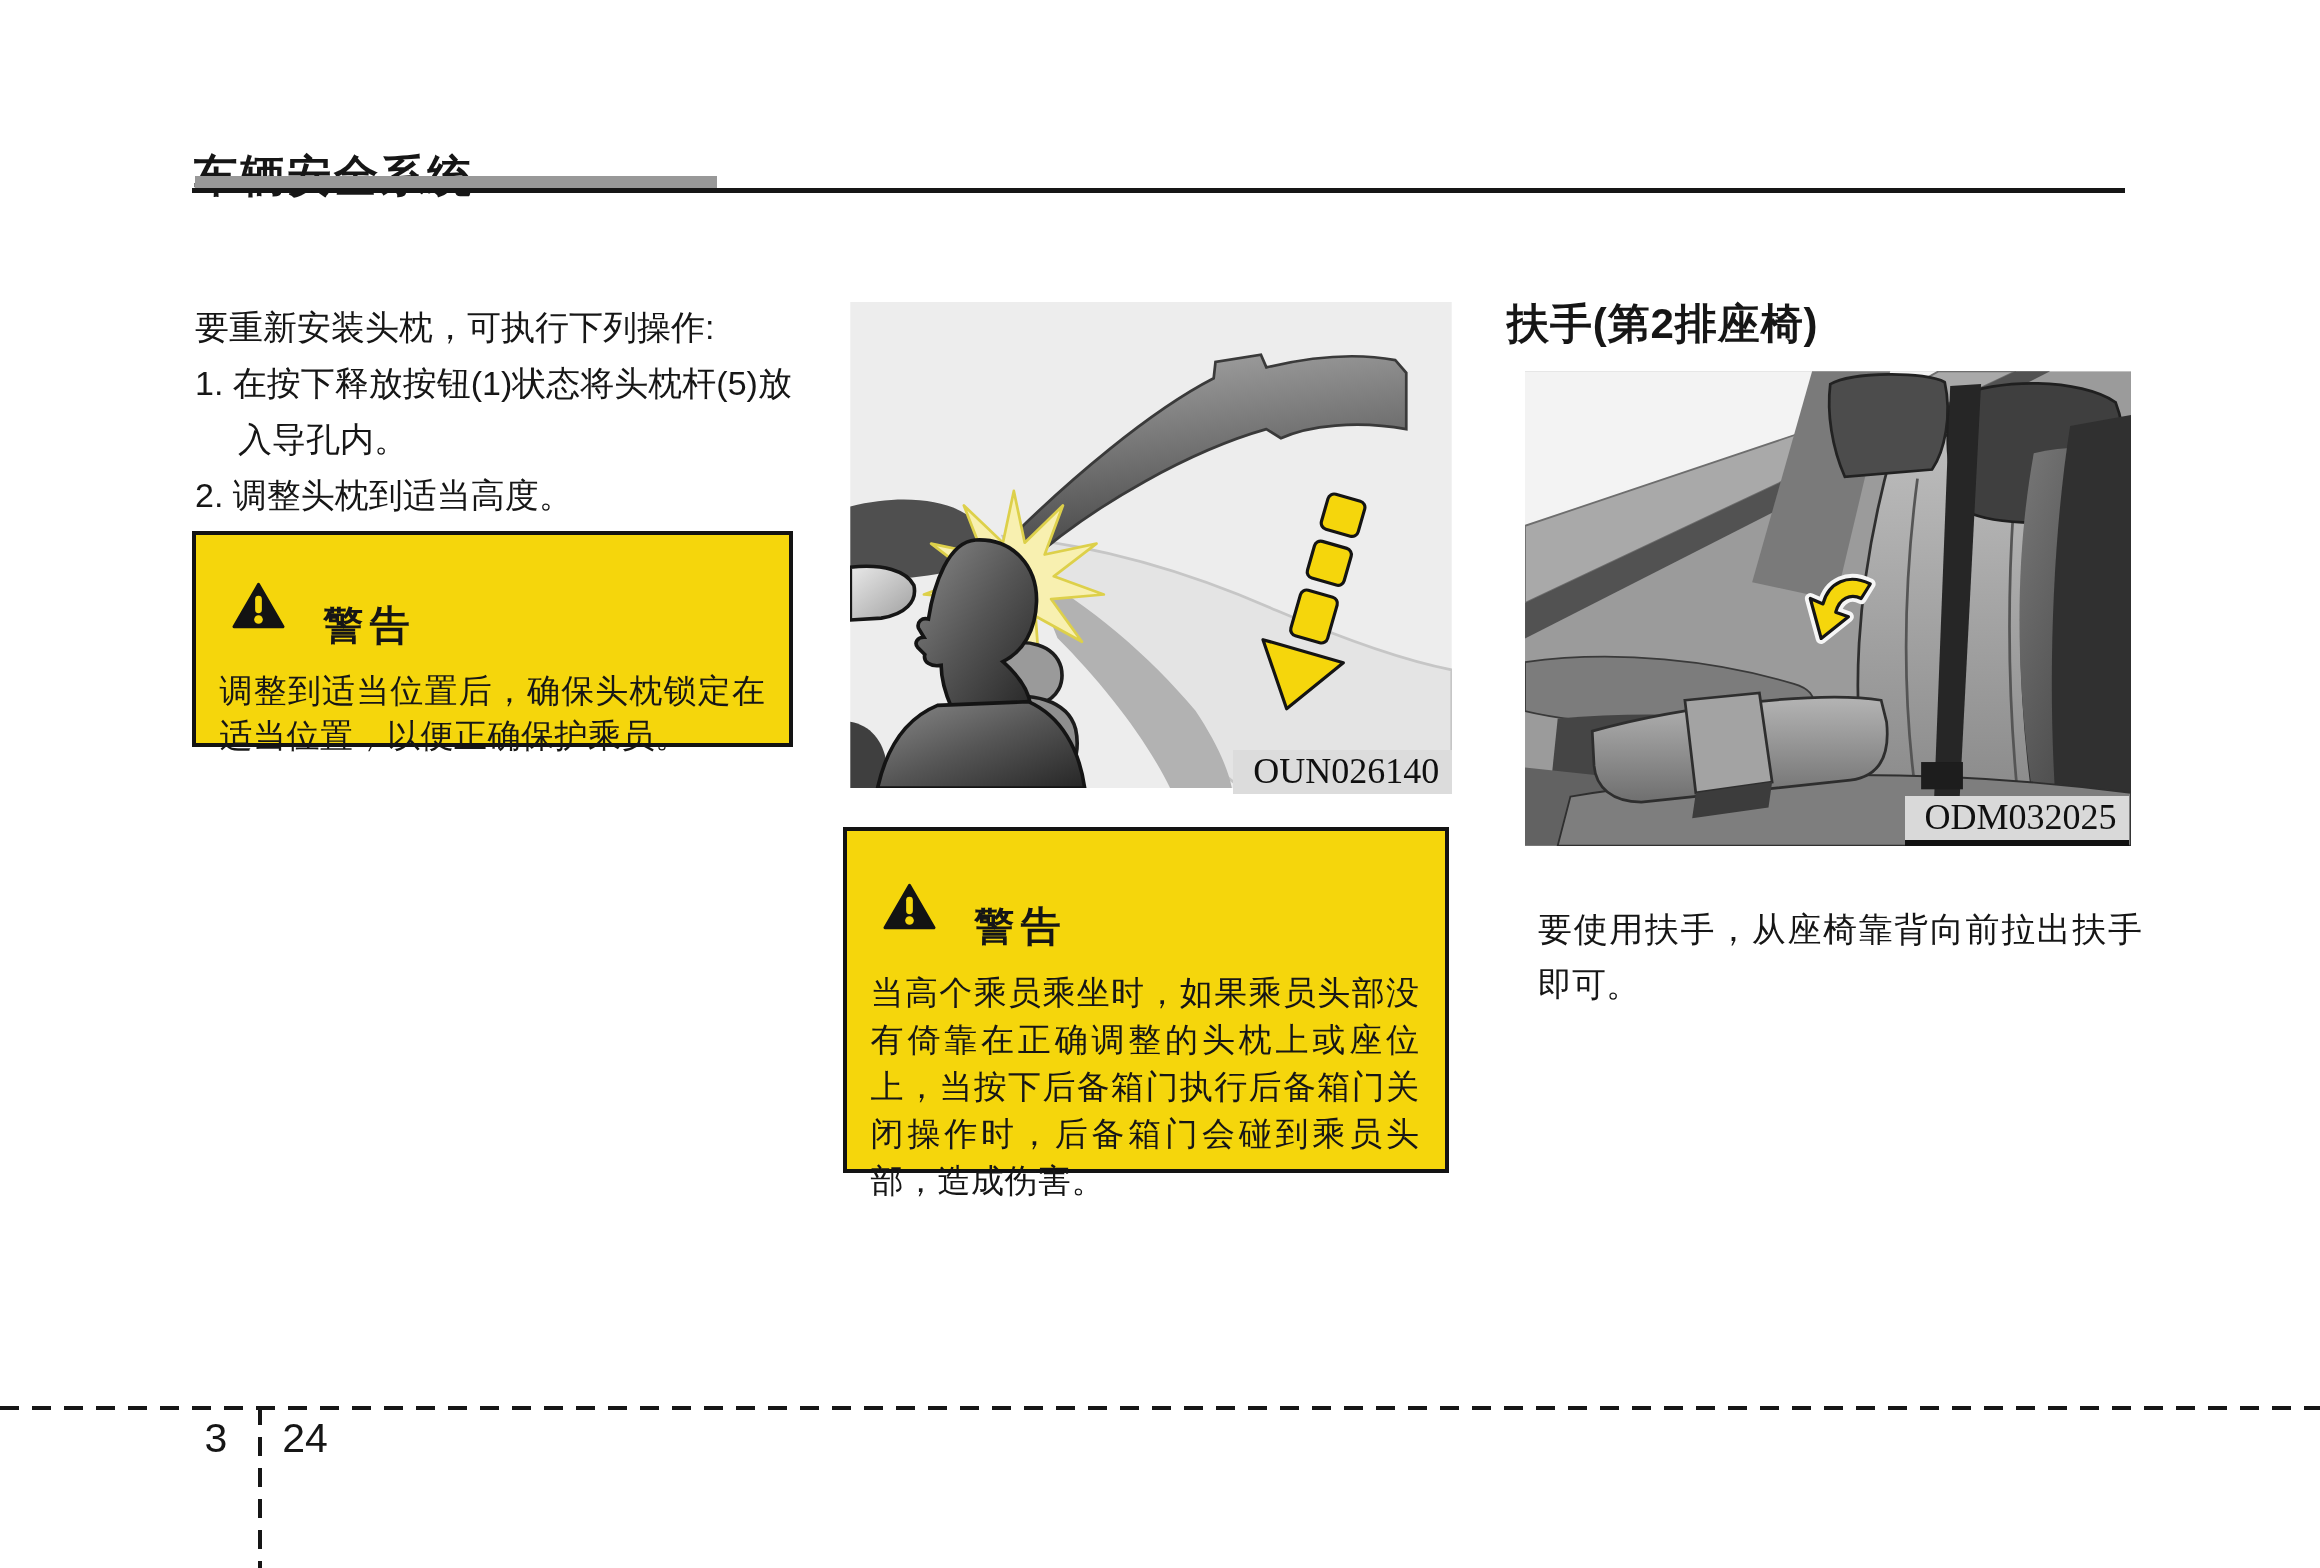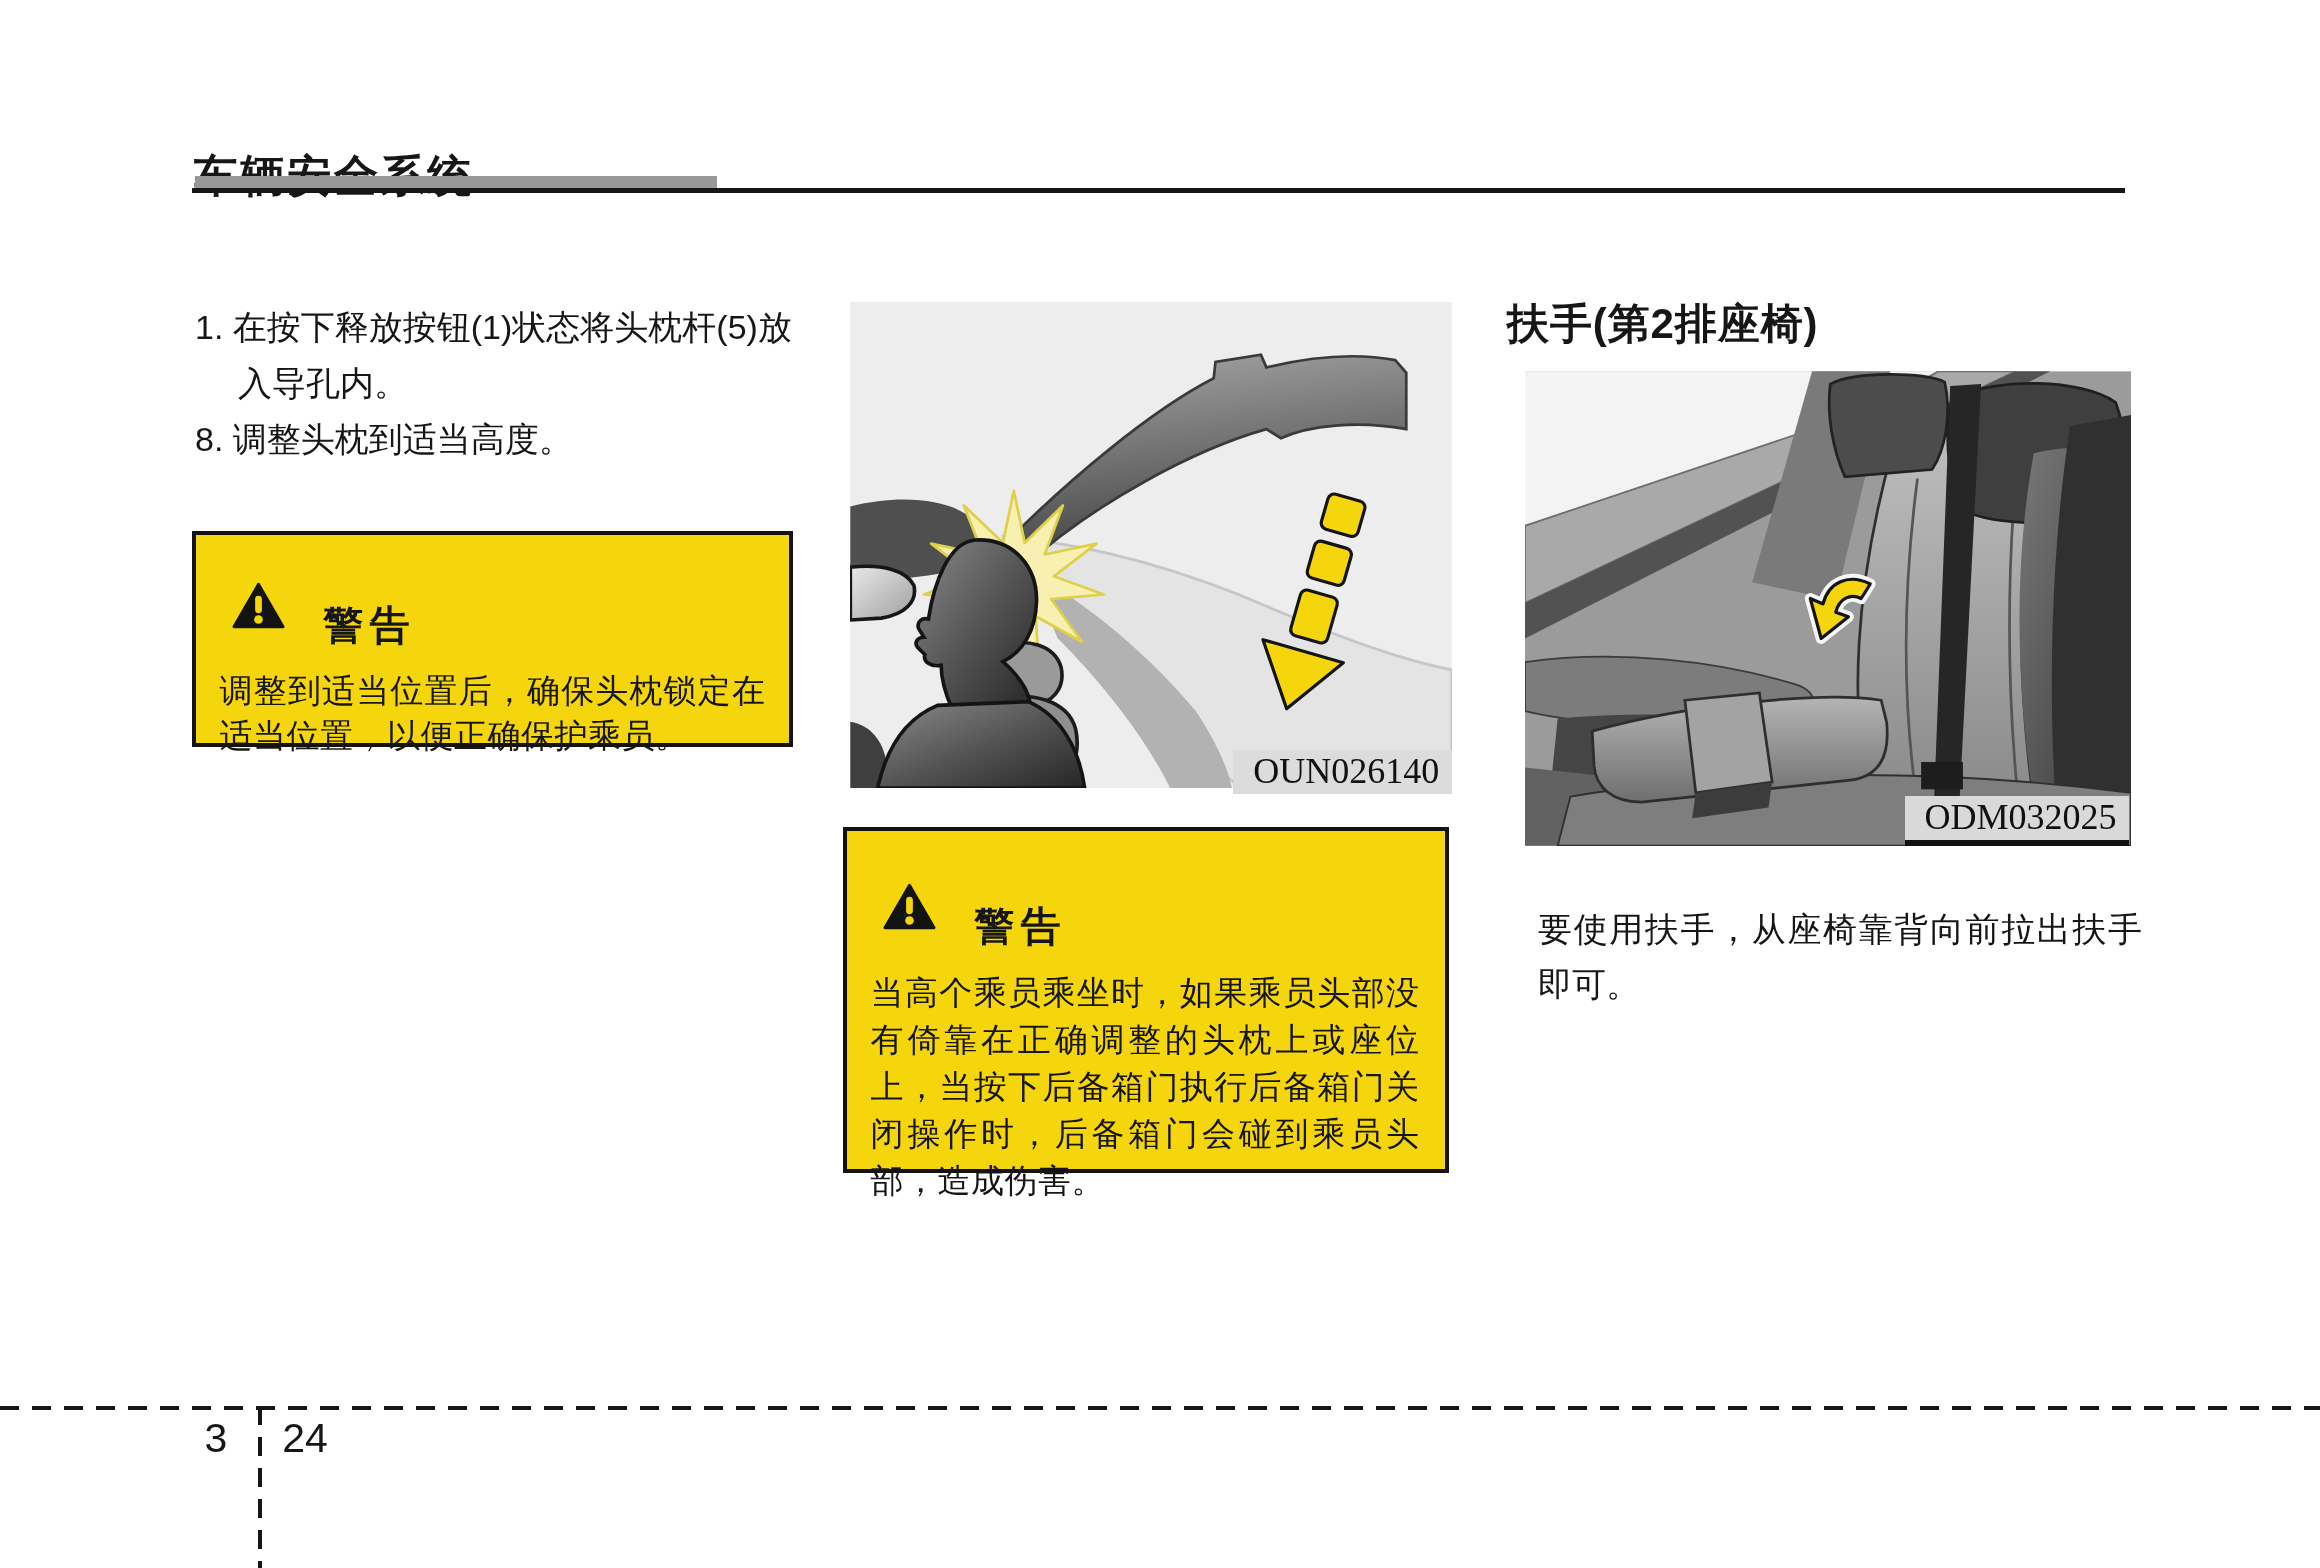--- a/index.html
+++ b/index.html
@@ -67,23 +67,24 @@
 </head>
 <body>
 
 <div id="page">
 
   <h1 class="abs page-title">车辆安全系统</h1>
   <div class="abs accent-bar"></div>
   <div class="abs header-rule"></div>
 
   <div class="abs left-block">
+    <div>要重新安装头枕，可执行下列操作:</div>
     <div>1. 在按下释放按钮(1)状态将头枕杆(5)放</div>
     <div class="step-cont">入导孔内。</div>
-    <div>8. 调整头枕到适当高度。</div>
+    <div>2. 调整头枕到适当高度。</div>
   </div>
 
   <aside class="abs warnbox warnbox1">
     <div class="warn-head">
       <span class="warn-icon">
         <svg viewBox="0 0 110 96" width="53" height="47">
           <path d="M55 4 L106 92 L4 92 Z" fill="#131313" stroke="#131313" stroke-width="6" stroke-linejoin="round"></path>
           <rect x="48" y="28" width="14" height="36" rx="7" class="yellow-fill"></rect>
           <circle cx="55" cy="77" r="9" class="yellow-fill"></circle>
         </svg>

